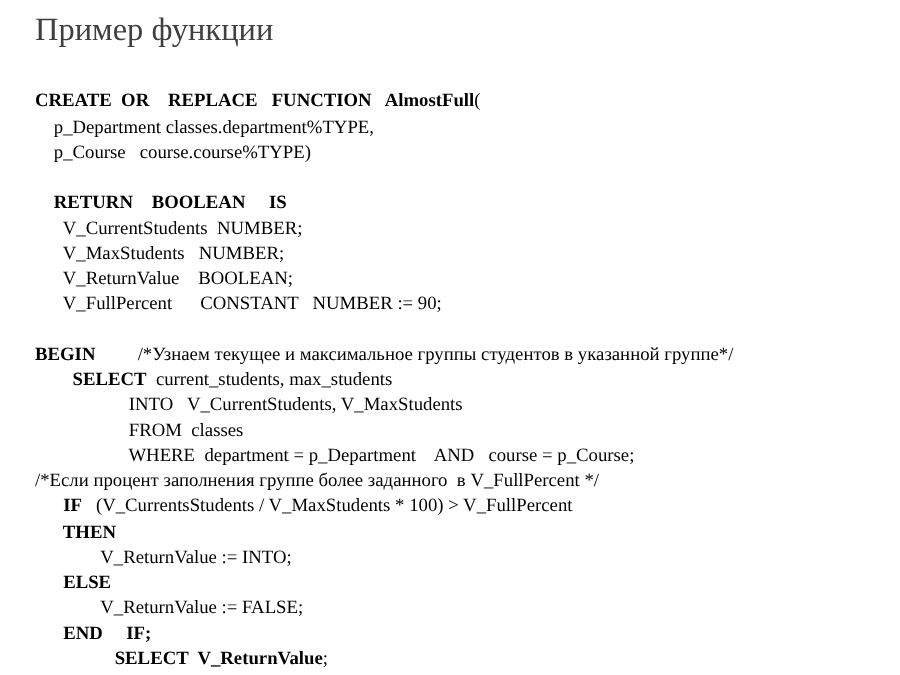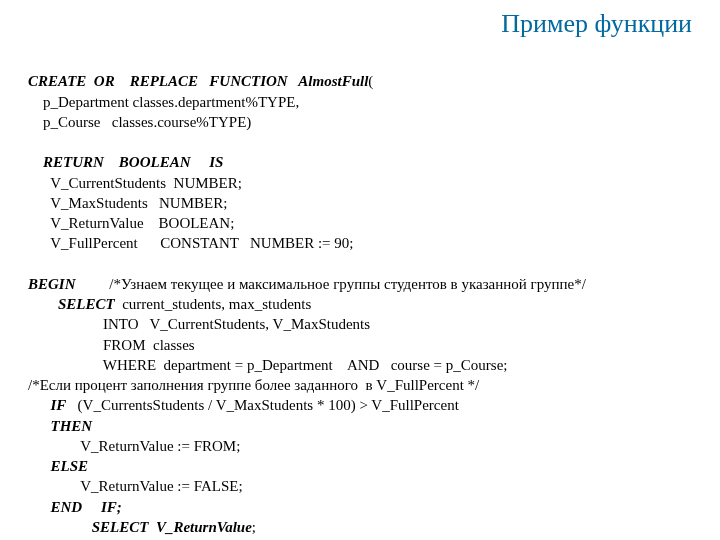--- a/index.html
+++ b/index.html
@@ -11,57 +11,57 @@
       font-family: "Times New Roman", Times, serif;
       font-size: 15px;
       color: #000;
       line-height: 1.35;
       box-sizing: border-box;
     }
     .slide {
       padding: 6px 28px 10px 28px;
     }
     .title {
-      text-align: right;
-      color: #0369a1;
+      text-align: left;
+      color: #404040;
       font-size: 26px;
       font-weight: 400;
       margin: 0 0 10px 0;
     }
     .code {
       white-space: pre;
       font-family: "Times New Roman", Times, serif;
     }
-    .b { font-weight: bold; font-style: italic; }
+    .b { font-weight: bold; }
   </style>
 </head>
 <body>
 
 <div class="slide">
   <h1 class="title">Пример функции</h1>
 
   <div class="code">
 <span class="b">CREATE  OR    REPLACE   FUNCTION   AlmostFull</span><span>(</span>
 <span>    p_Department classes.department%TYPE,</span>
-<span>    p_Course   classes.course%TYPE)</span>
+<span>    p_Course   course.course%TYPE)</span>
 <span></span>
 <span class="b">    RETURN    BOOLEAN     IS</span>
 <span>      V_CurrentStudents  NUMBER;</span>
 <span>      V_MaxStudents   NUMBER;</span>
 <span>      V_ReturnValue    BOOLEAN;</span>
 <span>      V_FullPercent      CONSTANT   NUMBER := 90;</span>
 <span></span>
 <span class="b">BEGIN</span><span>         /*Узнаем текущее и максимальное группы студентов в указанной группе*/</span>
 <span class="b">        SELECT</span><span>  current_students, max_students</span>
 <span>                    INTO   V_CurrentStudents, V_MaxStudents</span>
 <span>                    FROM  classes</span>
 <span>                    WHERE  department = p_Department    AND   course = p_Course;</span>
 <span>/*Если процент заполнения группе более заданного  в V_FullPercent */</span>
 <span class="b">      IF</span><span>   (V_CurrentsStudents / V_MaxStudents * 100) &gt; V_FullPercent</span>
 <span class="b">      THEN</span>
-<span>              V_ReturnValue := FROM;</span>
+<span>              V_ReturnValue := INTO;</span>
 <span class="b">      ELSE</span>
 <span>              V_ReturnValue := FALSE;</span>
 <span class="b">      END     IF;</span>
 <span class="b">                 SELECT  V_ReturnValue</span><span>;</span>
 <span class="b">END  AlmostFull;</span>
 </div>
 </div>
 
 </body></html>

